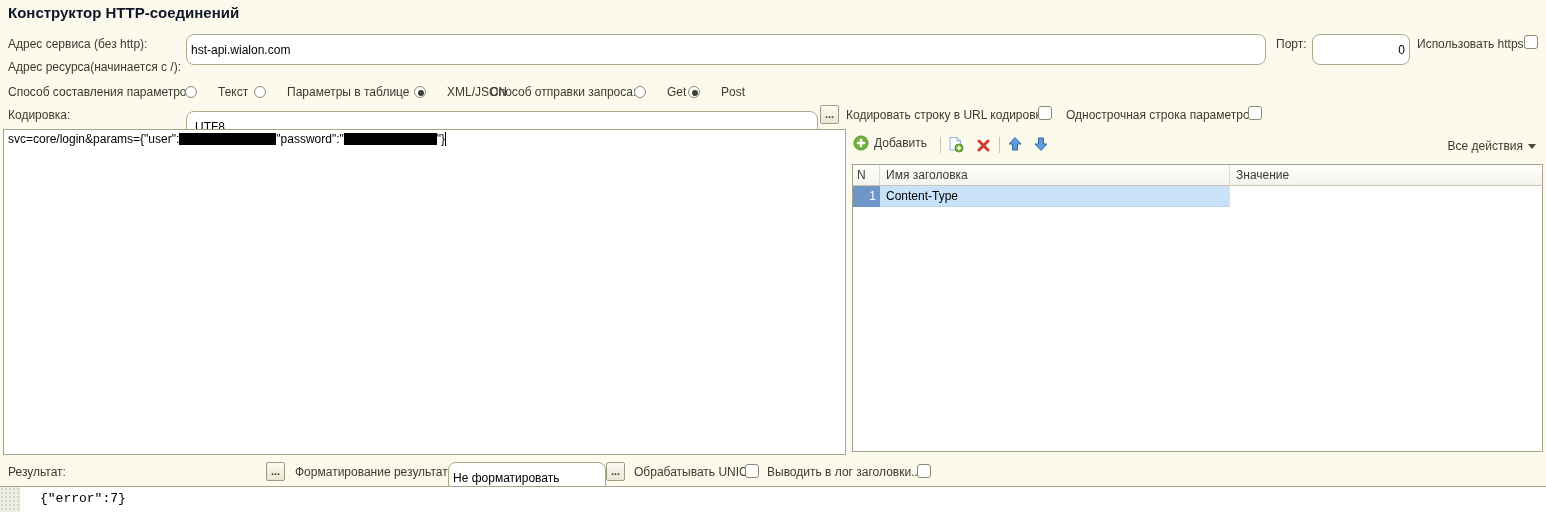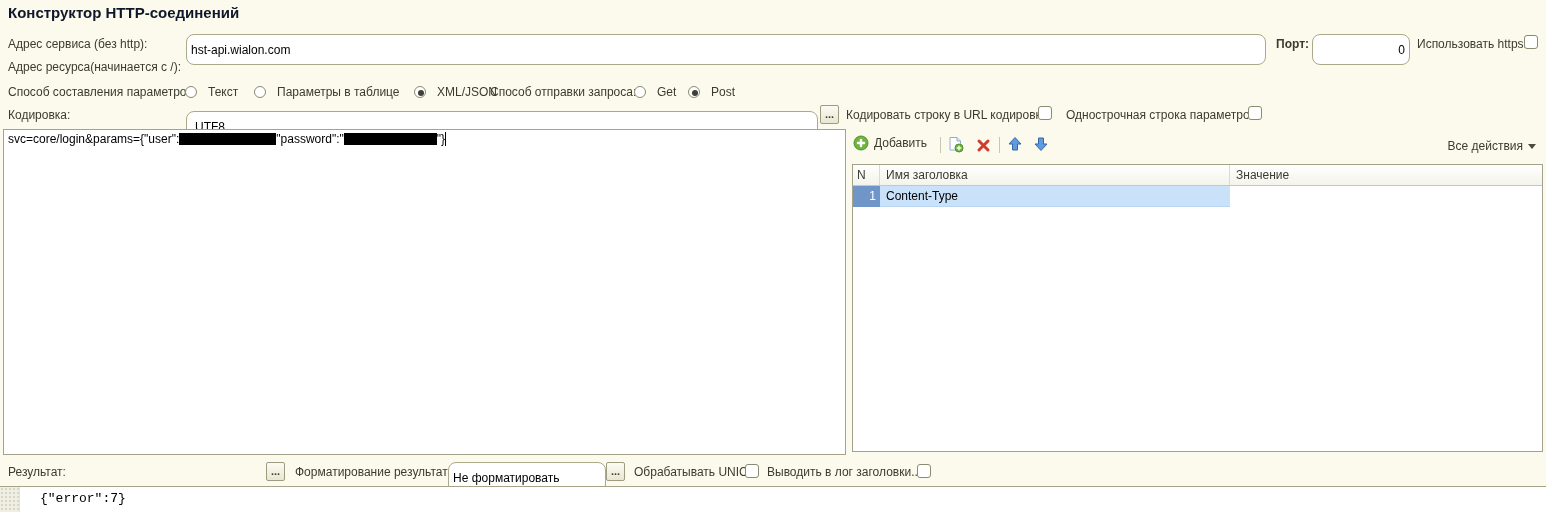--- a/index.html
+++ b/index.html
@@ -26,21 +26,21 @@
     padding:0 4px; outline:none;
   }
   input.num { text-align:right; }
 
   .chk {
     position:absolute; width:14px; height:14px;
     border:1px solid #8B8B72; border-radius:3px; background:#fff;
   }
 
   .radio-opt {
-    position:absolute; display:flex; align-items:center; gap:11px;
+    position:absolute; display:flex; align-items:center; gap:21px;
     height:15px; white-space:nowrap;
   }
   .radio {
     display:inline-block; width:12px; height:12px; flex:0 0 12px;
     border:1px solid #8B8B72; border-radius:50%; background:#fff; position:relative;
   }
   .radio.on::after {
     content:""; position:absolute; left:3px; top:3px;
     width:6px; height:6px; border-radius:50%; background:#3F3F37;
   }
@@ -114,21 +114,21 @@
 </style>
 </head>
 <body>
 
 <div class="page">
 
   <div class="title">Конструктор HTTP-соединений</div>
 
   <div class="lbl" style="left:8px; top:37px;">Адрес сервиса (без http):</div>
   <input class="txt" style="left: 186px; top: 34px; width: 1080px;" value="hst-api.wialon.com">
-  <div class="lbl" style="left:1276px; top:37px;font-weight:bold;">Порт:</div>
+  <div class="lbl" style="left:1276px; top:37px;">Порт:</div>
   <input class="txt num" style="left: 1312px; top: 34px; width: 98px;" value="0">
   <div class="lbl" style="left:1417px; top:37px;">Использовать https:</div>
   <div class="chk" style="left:1524px; top:35px;"></div>
 
   <div class="lbl" style="left:8px; top:60px;">Адрес ресурса(начинается с /):</div>
 
   <div class="lbl" style="left:8px; top:85px;">Способ составления параметров:</div>
   <div class="radio-opt" style="left:185px; top:84px;">
     <span class="radio"></span>
     <span>Текст</span>

